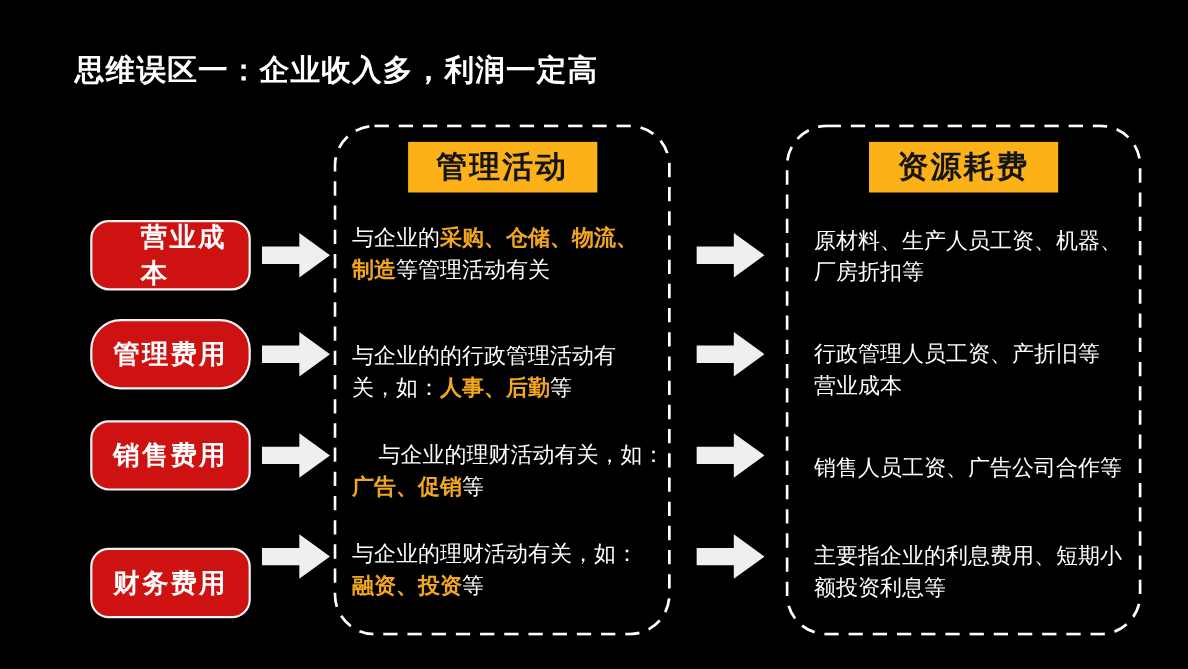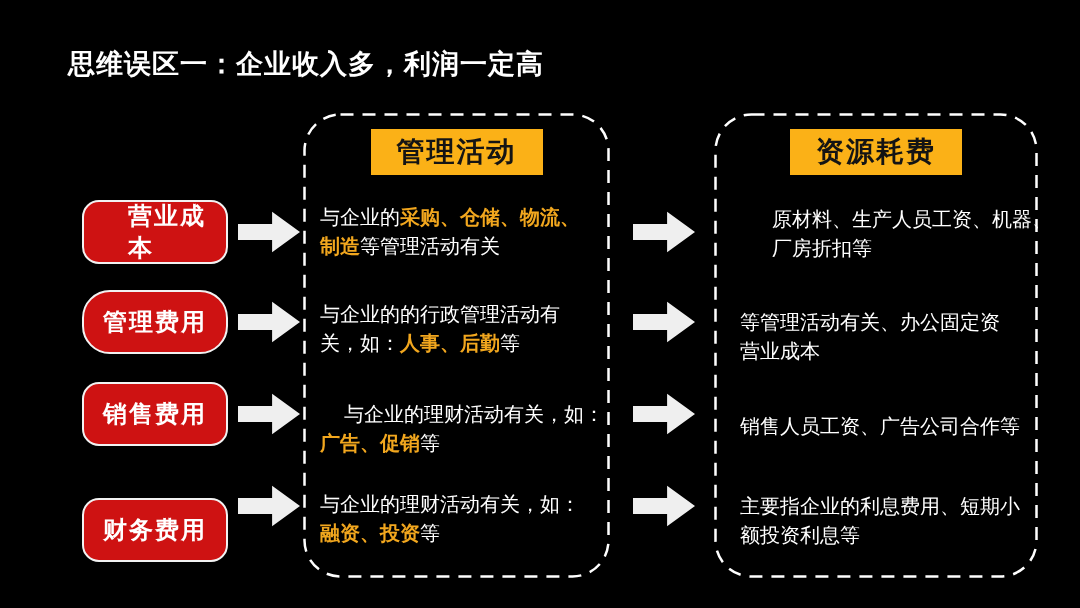--- a/index.html
+++ b/index.html
@@ -34,22 +34,22 @@
   .right-box { left:714px; width:324px; }
   .badge {
     position:relative; margin:16px auto 0; width:fit-content;
     padding:4px 26px; background:#FBB117; color:#141414;
     font-size:28px; font-weight:bold; letter-spacing:2px;
   }
   
   .trow { position:absolute; font-size:20px; line-height:29px; color:#FFFFFF; }
   .mrow { left:320px; width:288px; }
   .rrow { left:740px; width:300px; }
-  .m1 { top:203px; } .m2 { top:300px; } .m3 { top:400px; } .m4 { top:490px; }
-  .r1 { top:205px;margin-left:32px; } .r2 { top:308px; } .r3 { top:412px; } .r4 { top:492px; }
+  .m1 { top:203px; } .m2 { top:310px; } .m3 { top:400px; } .m4 { top:490px; }
+  .r1 { top:205px; } .r2 { top:308px; } .r3 { top:412px; } .r4 { top:492px; }
   .line { white-space:nowrap; }
   .indent { padding-left:24px; }
   .hl { color:#F2A71E; font-weight:bold; }
 </style>
 </head>
 <body>
 
 <div class="slide">
 
   <div class="title">思维误区一：企业收入多，利润一定高</div>
@@ -106,21 +106,21 @@
       <rect x="1.5" y="1.5" width="321" height="462" rx="36" fill="none" stroke="#FFFFFF" stroke-width="2.5" stroke-dasharray="13 9"></rect>
     </svg>
     <div class="badge">资源耗费</div>
   </div>
 
   <div class="trow rrow r1">
     <div class="line">原材料、生产人员工资、机器、</div>
     <div class="line">厂房折扣等</div>
   </div>
   <div class="trow rrow r2">
-    <div class="line">等管理活动有关、办公固定资</div>
+    <div class="line">行政管理人员工资、产折旧等</div>
     <div class="line">营业成本</div>
   </div>
   <div class="trow rrow r3">
     <div class="line">销售人员工资、广告公司合作等</div>
   </div>
   <div class="trow rrow r4">
     <div class="line">主要指企业的利息费用、短期小</div>
     <div class="line">额投资利息等</div>
   </div>
 

